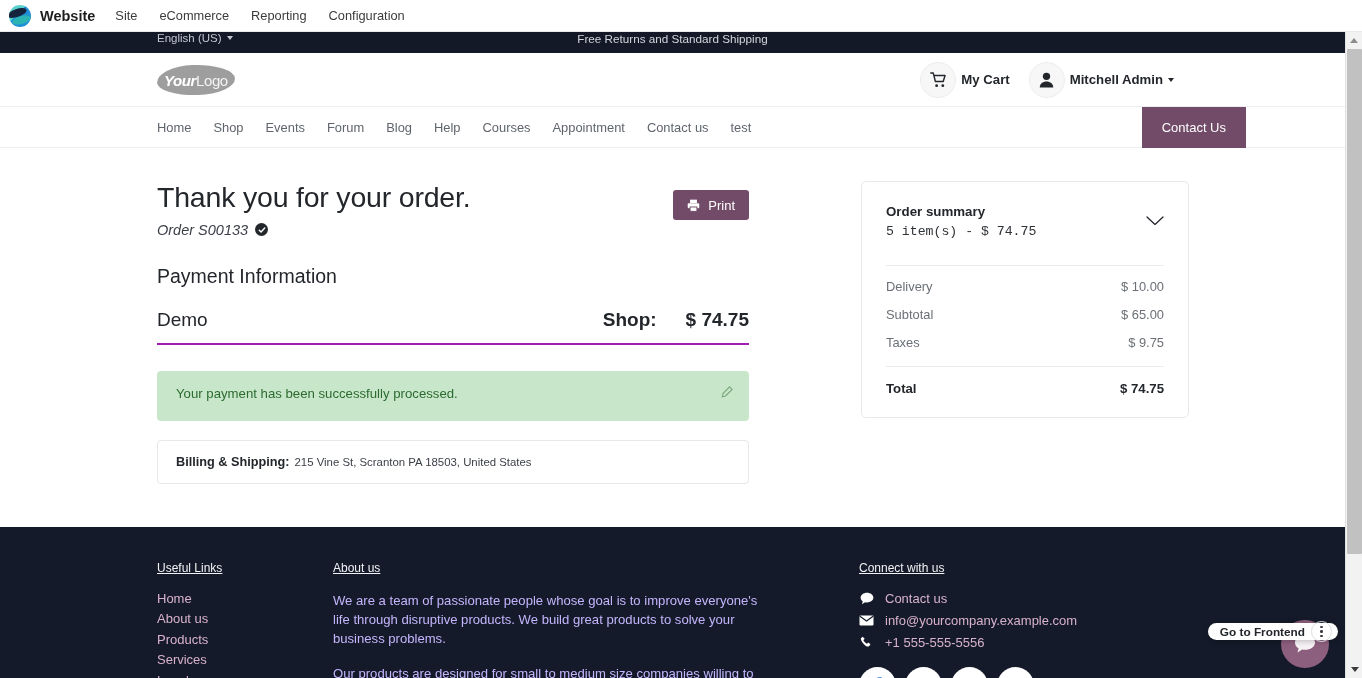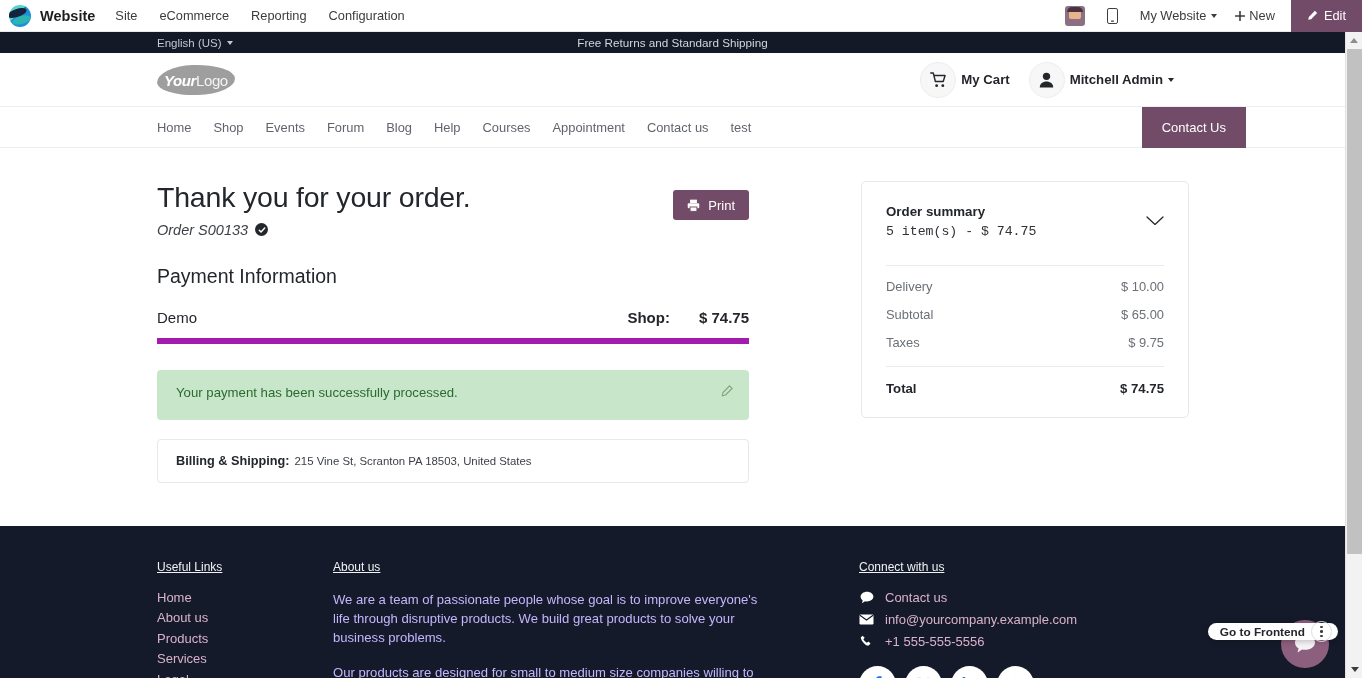--- a/index.html
+++ b/index.html
@@ -62,21 +62,21 @@
   .caret { width:0;height:0;border-left:3.5px solid transparent;border-right:3.5px solid transparent;border-top:4px solid currentColor;display:inline-block;}
 
   
   .site {
     position: absolute; top: 32px; left: 0; width: 1345px; height: 646px;
     background: #ffffff; overflow: hidden;
   }
 
   .topbar {
     height: 21px; background: #131927; color: #b9bec8;
-    display: flex; align-items: center; position: relative; font-size: 11.5px;
+    display: flex; align-items: flex-start; position: relative; font-size: 11.5px;
   }
   .lang-select { margin-left: 157px; display: flex; align-items: center; gap: 5px; color:#c2c7d0;}
   .promo {
     position: absolute; left: 0; right: 0; text-align: center;
     font-size: 11.7px; color: #d2d6dd; pointer-events: none;
   }
 
   .header {
     height: 54px; background: #ffffff; border-bottom: 1px solid #eceff1;
     display: flex; align-items: center; padding: 0 157px 0 157px;
@@ -122,22 +122,22 @@
     display:flex; align-items:center; justify-content:center; flex:0 0 auto;
   }
   .btn-print {
     margin-left: auto; background: #714b67; color: #ffffff; border-radius: 3px;
     height: 30px; padding: 0 14px; display: flex; align-items: center; gap: 8px;
     font-size: 13px; margin-top: 9px;
   }
 
   h2.section { font-size: 19.5px; font-weight: 400; color: #23262b; margin-top: 27px; }
   .pay-row {
-    display: flex; align-items: center; font-size: 15px; color: #23262b;
-    padding-top: 21px; padding-bottom: 12px; border-bottom: 6px solid #a21caf;
+    display: flex; align-items: center; font-size: 19px; color: #23262b;
+    padding-top: 21px; padding-bottom: 12px; border-bottom: 2px solid #a21caf;
   }
   .pay-total-label { margin-left: auto; font-weight: 700; margin-right: 29px; }
   .pay-total-value { font-weight: 700; }
 
   .alert-success {
     margin-top: 26px; background: #c8e6c9; color: #2b6b2f; border-radius: 4px;
     padding: 15px 16px 17px 19px; font-size: 13.2px; display: flex; align-items: flex-start;
     min-height: 50px;
   }
   .alert-pencil { margin-left: auto; color: #7aa77c; }
@@ -223,45 +223,20 @@
 
   <div class="odoo-bar">
     <div class="odoo-logo"></div>
     <div class="odoo-app-name">Website</div>
     <div class="odoo-menu">
       <span>Site</span>
       <span>eCommerce</span>
       <span>Reporting</span>
       <span>Configuration</span>
     </div>
-    <div class="odoo-right">
-      <div class="avatar-img"></div>
-      <span class="mobile-icon">
-        <svg width="11" height="16" viewBox="0 0 11 16">
-            <rect x="0.5" y="0.5" width="10" height="15" rx="1.6" fill="none" stroke="#3c3c3c"></rect>
-            <rect x="4" y="12.6" width="3" height="1.1" rx="0.5" fill="#3c3c3c"></rect>
-          </svg>
-      </span>
-      <span class="odoo-site-label">
-        <span>My Website</span>
-        <span class="caret"></span>
-      </span>
-      <span class="btn-new">
-        <svg width="10" height="10" viewBox="0 0 10 10">
-            <path d="M5 0.6v8.8M0.6 5h8.8" stroke="#3c3c3c" stroke-width="1.6" stroke-linecap="round"></path>
-          </svg>
-        <span>New</span>
-      </span>
-      <div class="btn-edit">
-        <svg width="11" height="11" viewBox="0 0 12 12">
-            <path d="M8.6 0.9l2.5 2.5-6.6 6.6-3.2.7.7-3.2z" fill="#ffffff"></path>
-          </svg>
-        <span>Edit</span>
-      </div>
-    </div>
   </div>
 
   <div class="site">
 
     <div class="topbar">
       <span class="lang-select">
         <span>English (US)</span>
         <span class="caret"></span>
       </span>
       <div class="promo">Free Returns and Standard Shipping</div>

